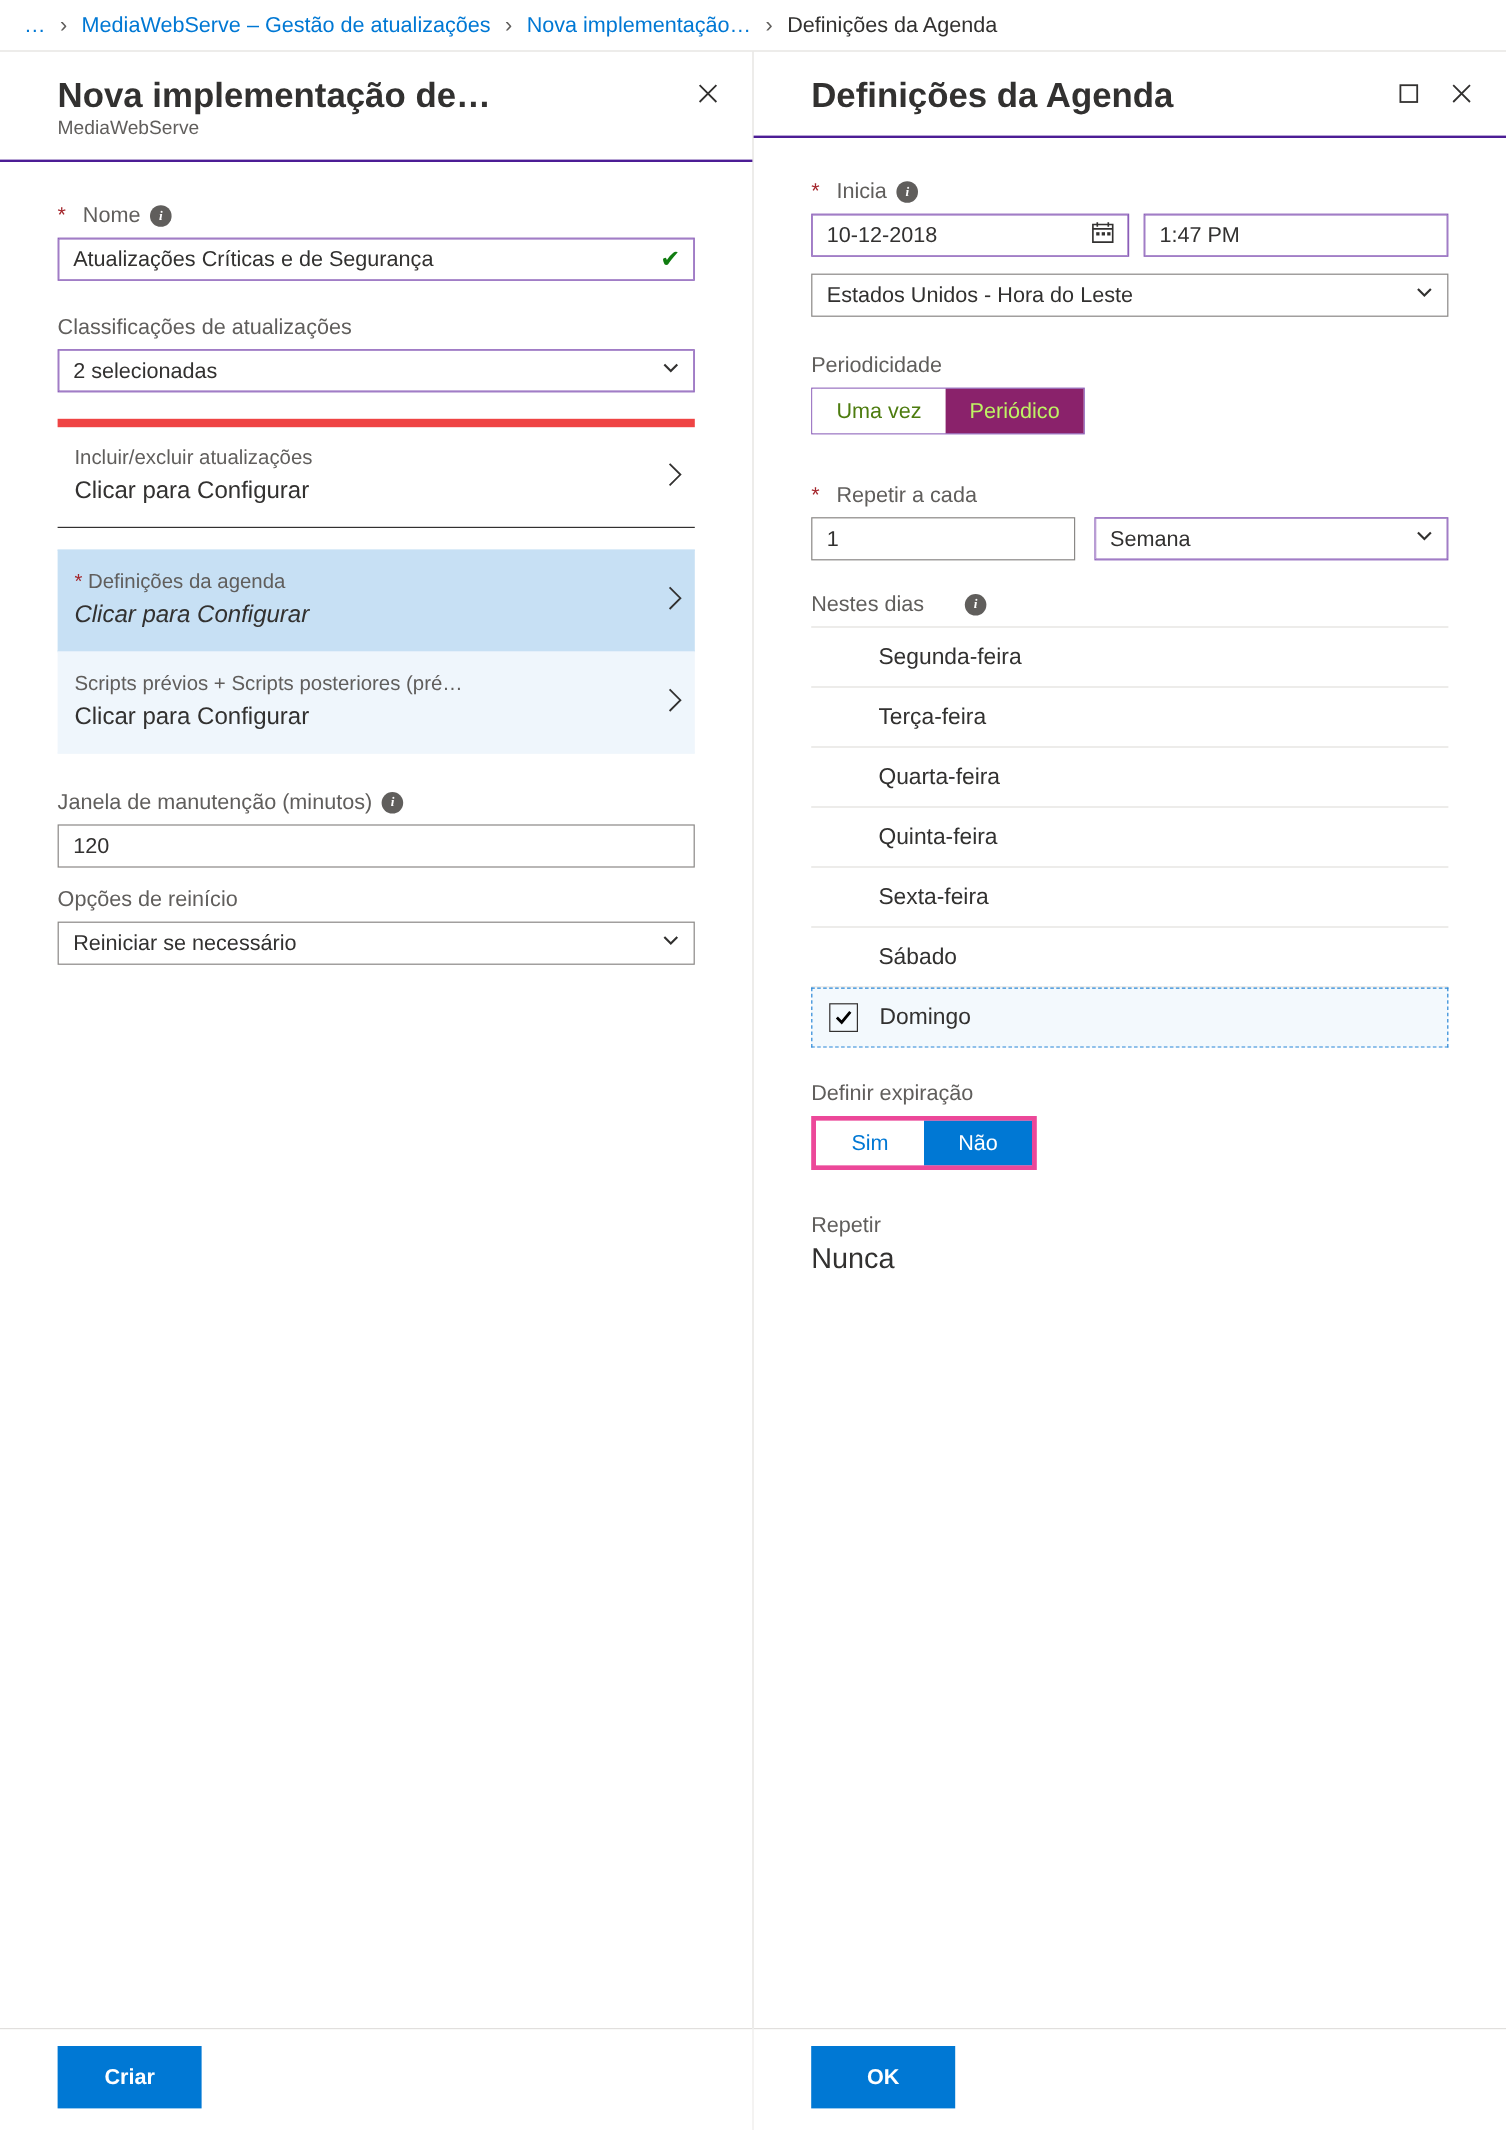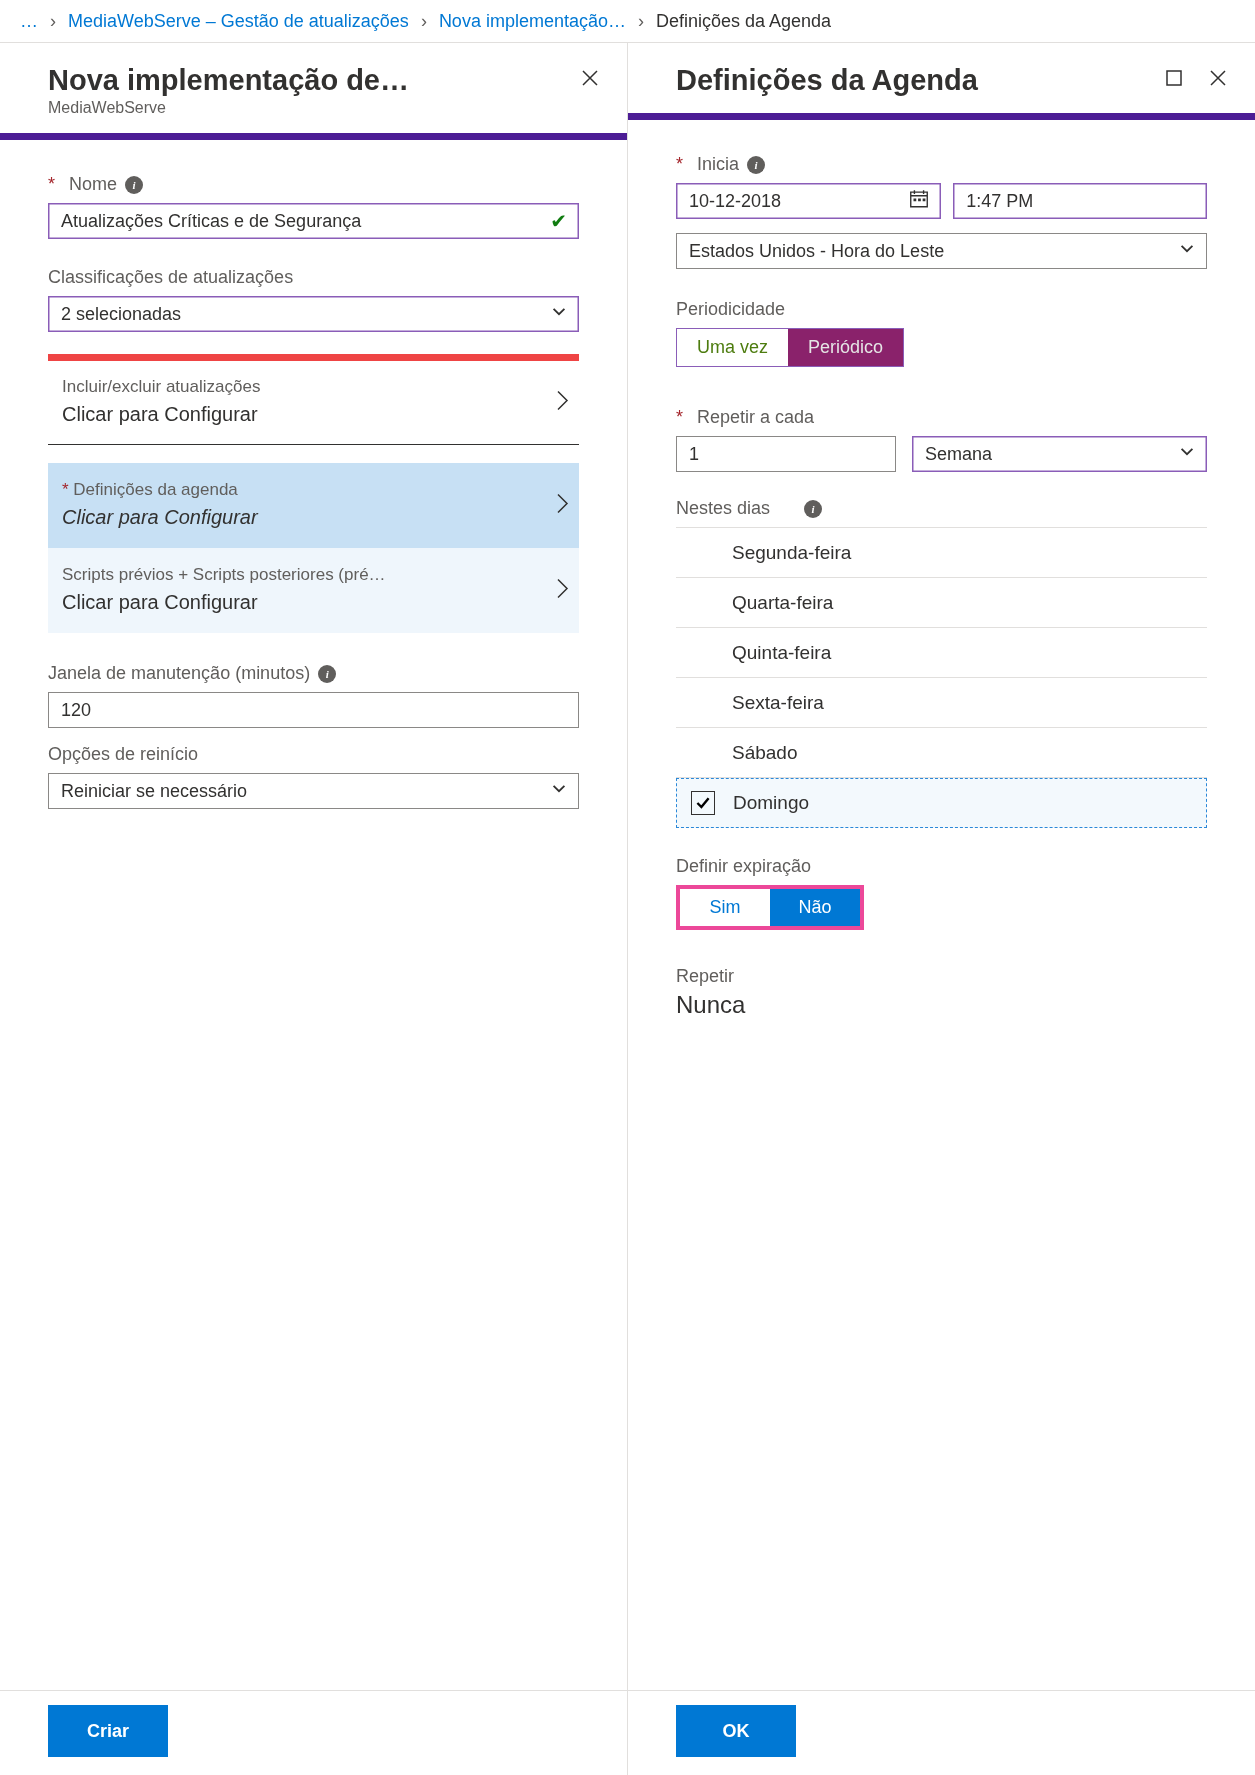--- a/index.html
+++ b/index.html
@@ -8,21 +8,21 @@
   
   .breadcrumb { height:43px; padding:0 20px; display:flex; align-items:center; gap:12px; border-bottom:1px solid #e1dfdd; font-size:18px; }
   .breadcrumb .sep { color:#605e5c; }
   .breadcrumb .link { color:#0078d4; cursor:pointer; }
   .breadcrumb .cur { color:#323130; }
 
   .panels { display:flex; height:calc(100% - 43px); }
   .panel { flex:1; border-right:1px solid #e1dfdd; position:relative; display:flex; flex-direction:column; }
   .panel:last-child { border-right:none; }
 
-  .panel-head { padding:20px 24px 16px 48px; border-bottom:7px solid #4c1d95; display:flex; align-items:flex-start; position:relative; }
+  .panel-head { padding:20px 24px 16px 48px; border-bottom:2px solid #4c1d95; display:flex; align-items:flex-start; position:relative; }
   .panel-head h1 { margin:0; font-size:29px; font-weight:600; line-height:34px; }
   .panel-head .sub { font-size:16px; color:#605e5c; margin-top:2px; display:block;}
   .panel-head .icons { position:absolute; right:24px; top:22px; display:flex; gap:18px; }
   .icon-btn { width:26px; height:26px; display:flex; align-items:center; justify-content:center; cursor:pointer; color:#323130;}
   .icon-btn svg { width:20px; height:20px; stroke:#323130; stroke-width:1.5; fill:none;}
 
   .panel-body { flex:1; padding:18px 48px 100px 48px; overflow:auto; }
 
   .field-label { font-size:18px; color:#605e5c; margin-top:16px; display:flex; align-items:center; gap:8px; }
   .req { color:#a4262c; margin-right:6px;}
@@ -52,21 +52,21 @@
   .panel-footer { position:absolute; bottom:0; left:0; right:0; padding:14px 48px 18px; border-top:1px solid #e1dfdd; background:#fff;}
   .primary-btn { background:#0078d4; color:#fff; border:none; height:52px; min-width:120px; padding:0 28px; font-size:18px; font-weight:600; cursor:pointer;}
 
   
   .start-row { display:flex; gap:12px; margin-top:8px;}
   .start-row .date-box{ flex:1.05; margin-top:0; }
   .start-row .time-box{ flex:1; margin-top:0;}
   .tz-combo { margin-top:14px;}
   .seg-group { display:flex; border:1px solid #8a5db8; width:fit-content; margin-top:8px;}
   .seg { padding:8px 20px; font-size:18px; cursor:pointer; color:#4d7c0f; background:#fff;}
-  .seg.active { background:#8a226b; color:#e5e5e5;text-align:center;}
+  .seg.active { background:#8a226b; color:#bef264;text-align:center;}
   .seg-group.blue { border:4px solid #ec4899;}
   .seg-group.blue .seg{ color:#0078d4;}
   .seg-group.blue .seg.active{ background:#0078d4; color:#fff;}
 
   .recur-row { display:flex; gap:16px; margin-top:8px; align-items:stretch;}
   .recur-row .txt-input { width:220px; margin-top:0;}
   .recur-row .combo { flex:1; margin-top:0; width:auto;}
 
   .days-list { margin-top:8px; border-top:1px solid #e1dfdd;}
   .day-row { display:flex; align-items:center; height:50px; border-bottom:1px solid #e1dfdd; padding-left:56px; font-size:19px; cursor:pointer;}
@@ -241,20 +241,23 @@
       <div class="field-label" style="margin-top:26px;">
         <span>Nestes dias</span>
         <span style="width:18px;"></span>
         <span class="info-dot">i</span>
       </div>
       <div class="days-list" id="days-list">
           <div class="day-row">
             <span>Segunda-feira</span>
           </div>
           <div class="day-row">
+            <span>Terça-feira</span>
+          </div>
+          <div class="day-row">
             <span>Quarta-feira</span>
           </div>
           <div class="day-row">
             <span>Quinta-feira</span>
           </div>
           <div class="day-row">
             <span>Sexta-feira</span>
           </div>
           <div class="day-row">
             <span>Sábado</span>

